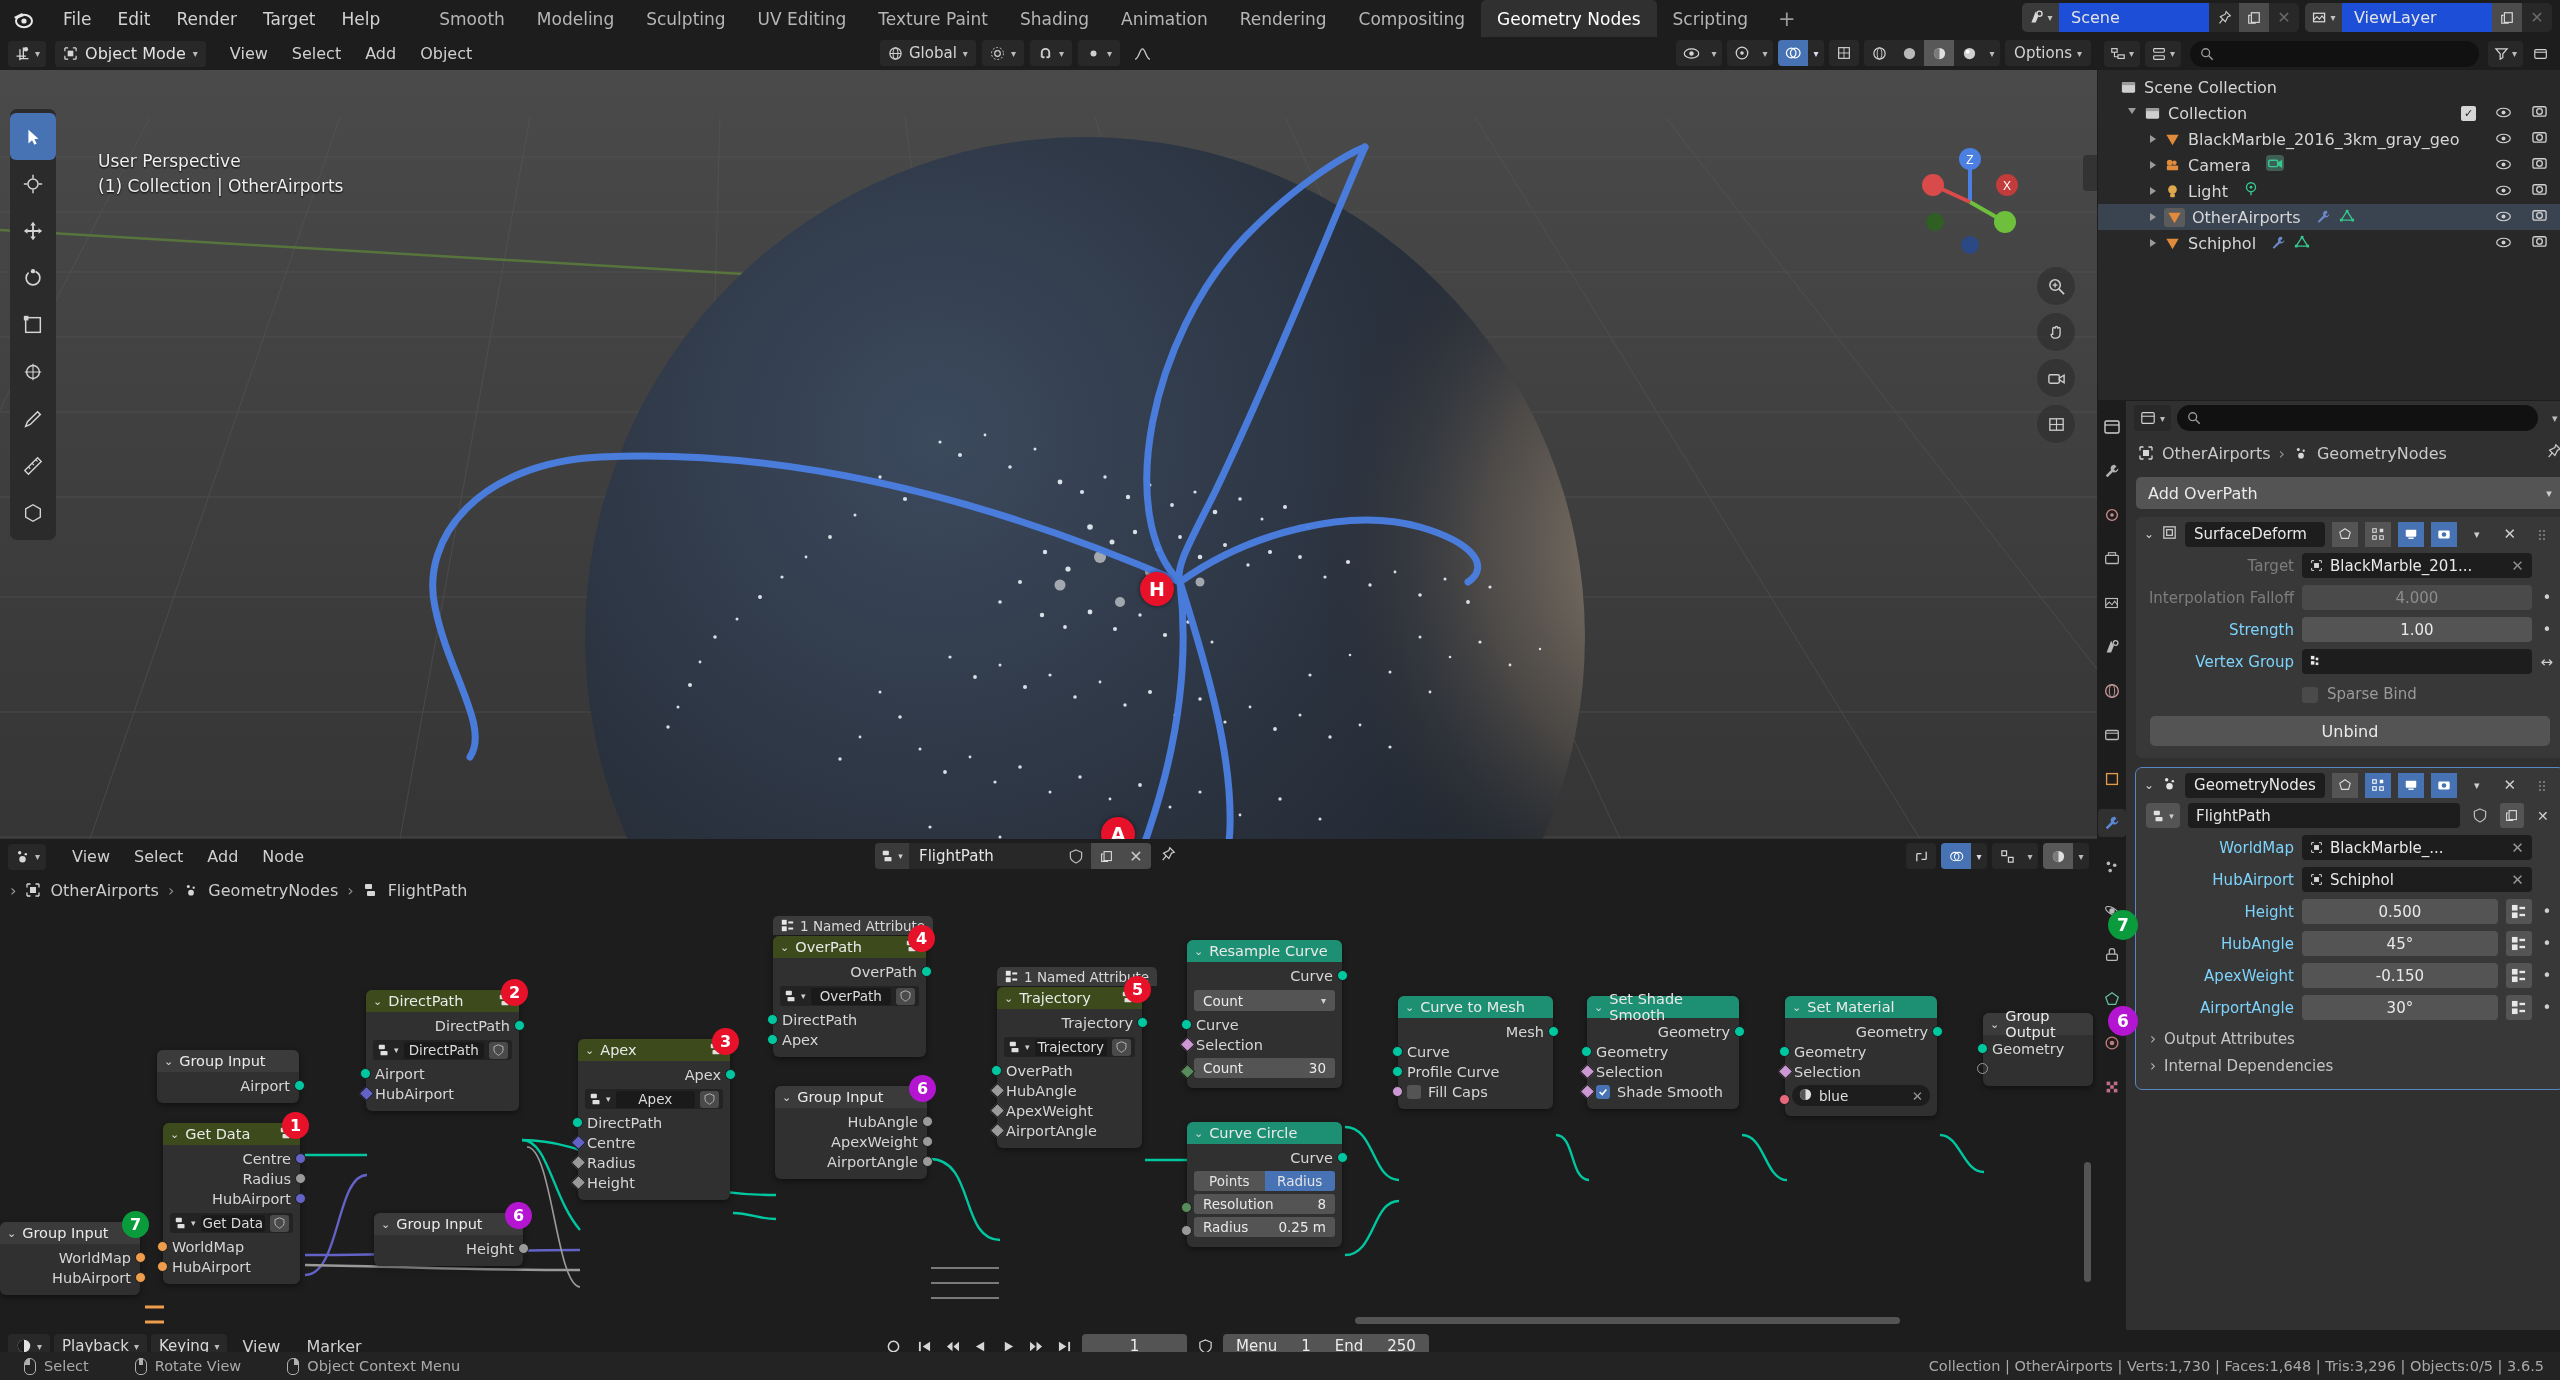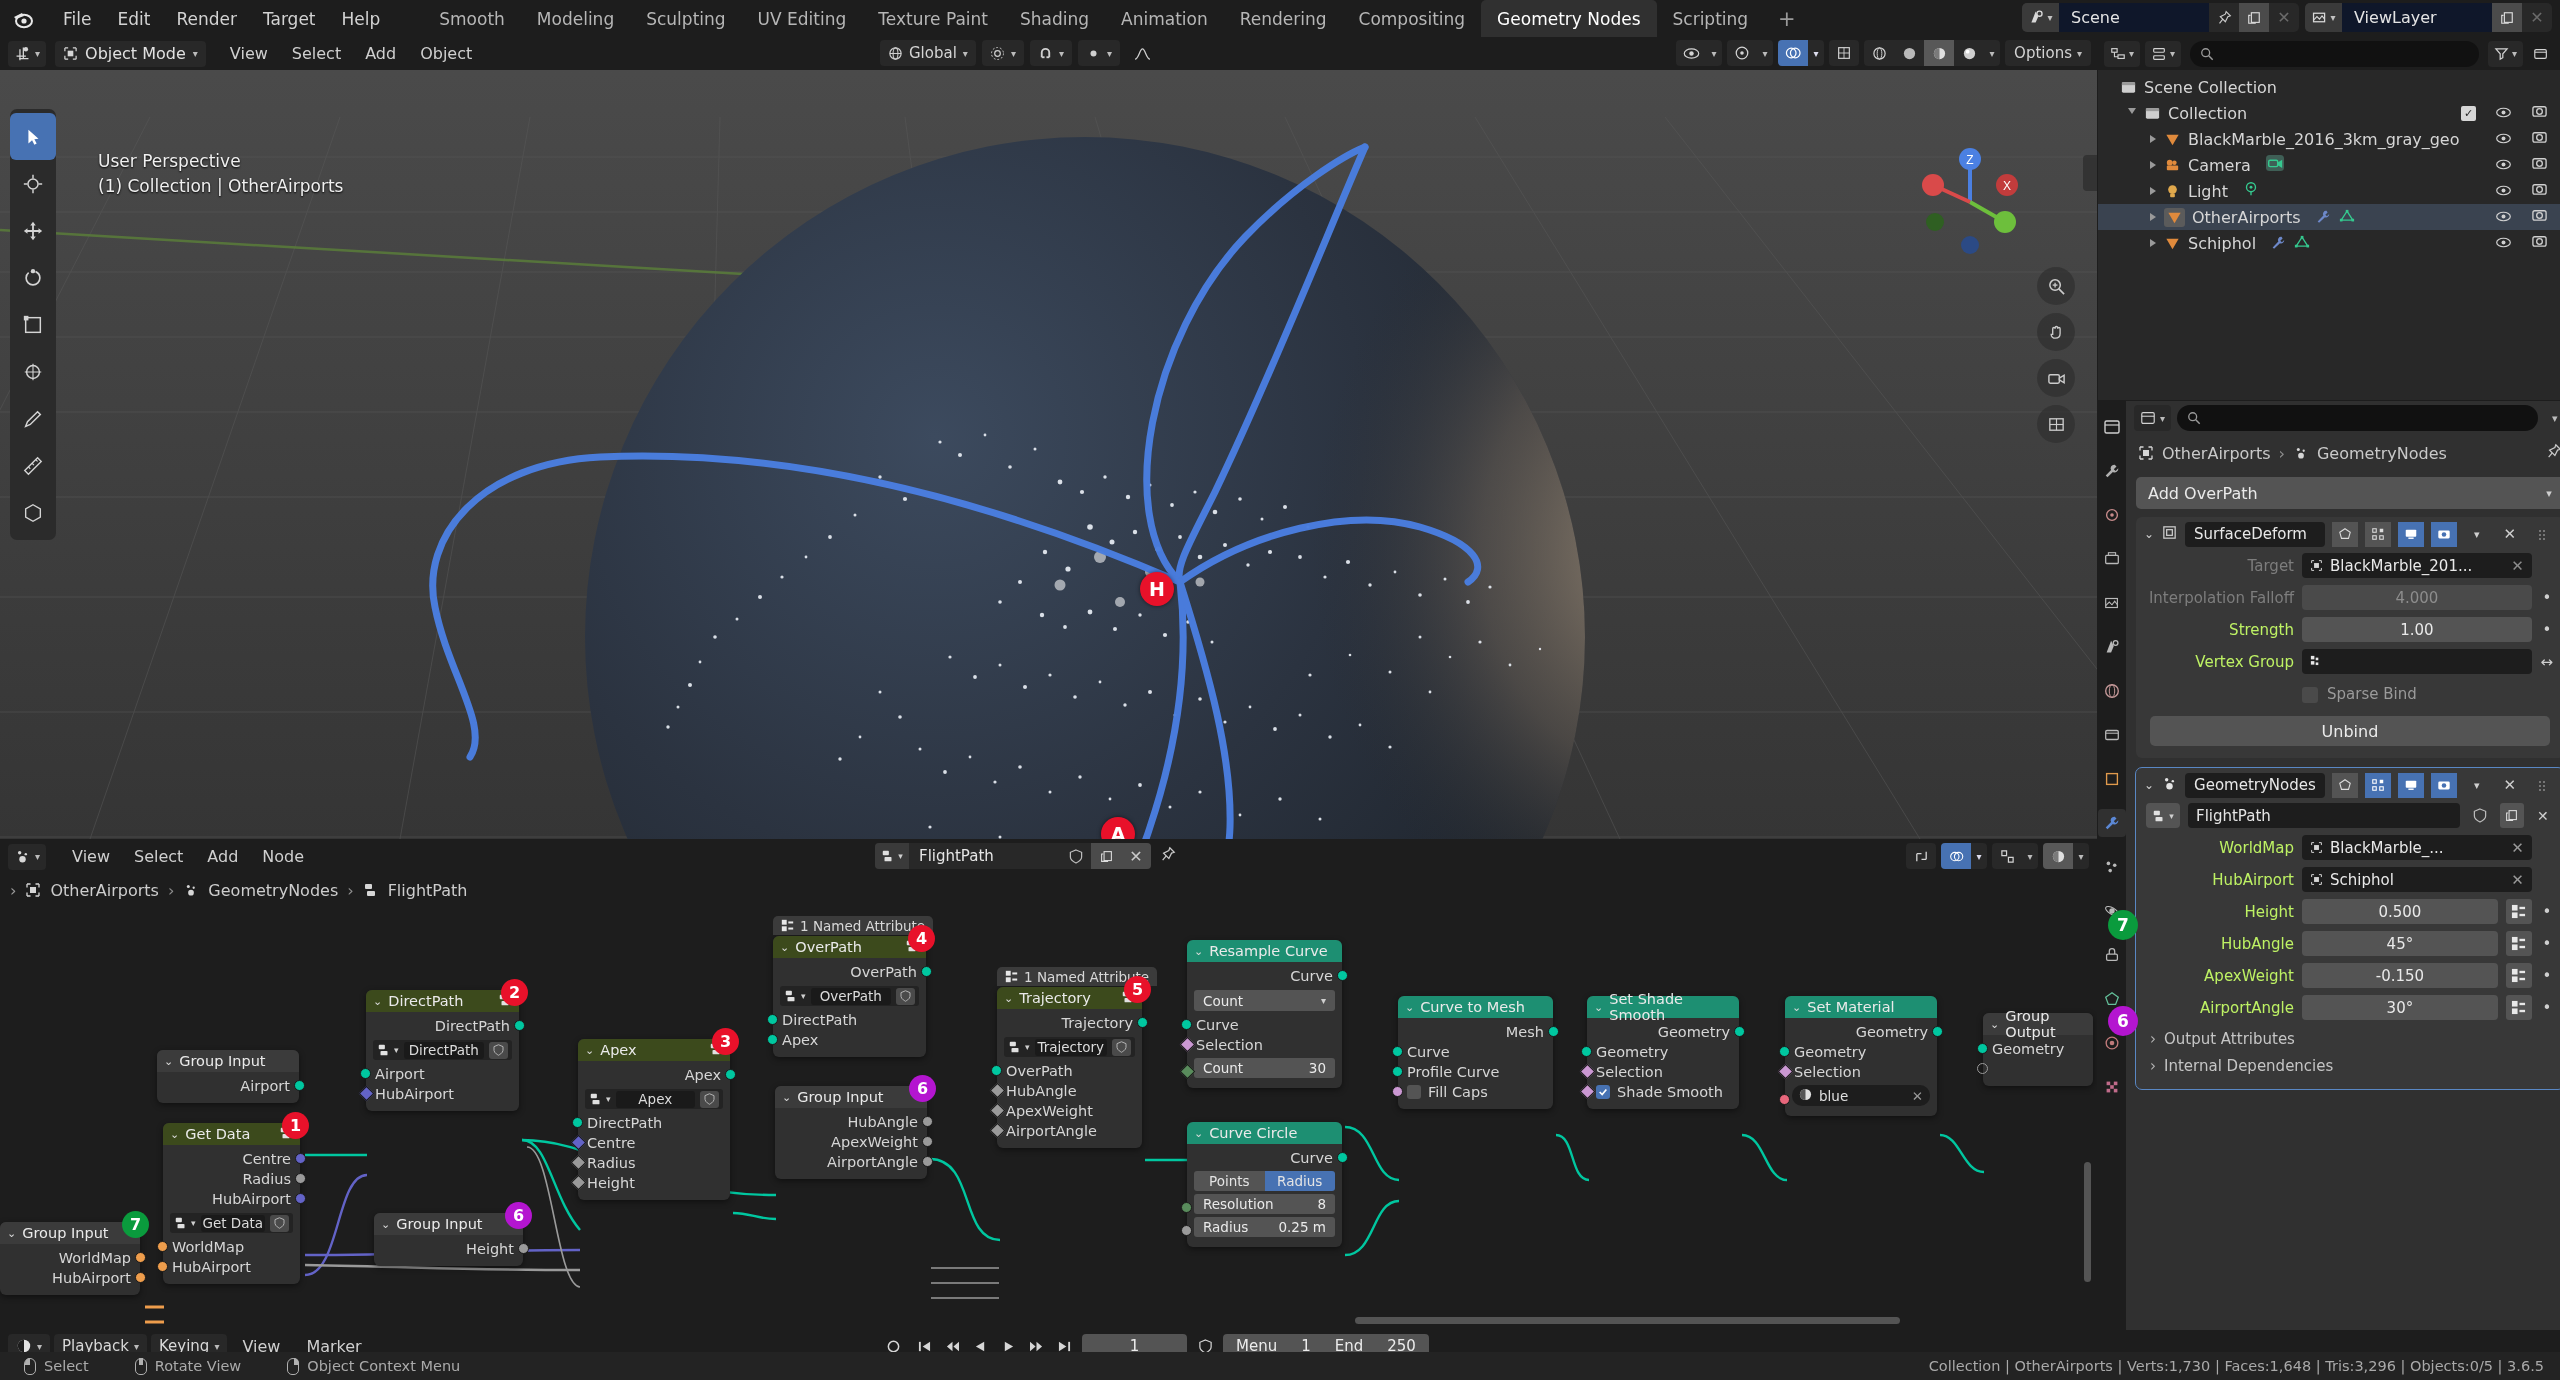--- a/index.html
+++ b/index.html
@@ -12,21 +12,21 @@
             display:flex; align-items:center; padding-left:10px; }
   .blender-logo { width:26px; height:26px; margin-right:14px; display:flex; align-items:center; justify-content:center; }
   .menu-item { font-size:17px; color:#d3d3d3; padding:4px 13px; border-radius:4px; white-space:nowrap; }
   .wsp-tabs { display:flex; align-items:center; margin-left:30px; height:37px; }
   .wsp-tab { font-size:17px; color:#b6b6b6; padding:9px 16px; white-space:nowrap; height:37px; display:flex; align-items:center;}
   .wsp-tab.active { background:#303030; color:#ffffff; border-radius:5px 5px 0 0; }
   .wsp-plus { font-size:21px; color:#9a9a9a; padding:2px 14px; }
   .topbar-right { position:absolute; right:8px; top:3px; display:flex; align-items:center; gap:6px; }
   .id-block { display:flex; align-items:center; background:#282828; border-radius:5px; height:29px; overflow:hidden; }
   .id-icon { width:37px; height:29px; background:#3a3a3a; display:flex; align-items:center; justify-content:center; gap:2px; }
-  .id-name { min-width:150px; padding:0 12px; font-size:16px; color:#e4e4e4; background:#0f172a; height:29px; display:flex; align-items:center;}
+  .id-name { min-width:150px; padding:0 12px; font-size:16px; color:#e4e4e4; background:#1d4ed8; height:29px; display:flex; align-items:center;}
   .id-btn { width:30px; height:29px; display:flex; align-items:center; justify-content:center; color:#c9c9c9; }
   .id-btn.gray { background:#4b4b4b; }
   .id-btn.dim { color:#6a6a6a; }
 
   
   .viewport { position:absolute; left:0; top:37px; width:2097px; height:802px; background:#393939; overflow:hidden;}
   .vp-header { position:absolute; left:0; top:0; width:2097px; height:33px; background:#1d1d1d; display:flex; align-items:center; padding-left:8px; z-index:6;}
   .vp-sel { display:flex; align-items:center; background:#282828; border-radius:4px; height:26px; padding:0 6px; gap:4px; }
   .vp-mode { display:flex; align-items:center; background:#282828; border-radius:4px; height:26px; padding:0 8px; gap:7px; margin-left:9px;}
   .vp-mode-label { font-size:16px; color:#e1e1e1; }
@@ -79,21 +79,21 @@
   .modifier { margin:0 10px 10px 10px; background:#383838; border-radius:6px; padding-bottom:10px; }
   .modifier.sel { outline:1px solid #5987c4; }
   .mod-head { height:34px; display:flex; align-items:center; gap:7px; padding:0 8px; }
   .mod-name { flex:1; background:#1d1d1d; border-radius:4px; height:25px; display:flex; align-items:center; padding:0 9px; font-size:15px; color:#e8e8e8;}
   .mod-icn { width:26px; height:25px; display:flex; align-items:center; justify-content:center; background:#545454;}
   .mod-icn.blue { background:#4772b3; }
   .mod-icn.plain { background:transparent; }
   .ng-row { height:27px; display:flex; align-items:center; gap:8px; padding:0 10px; margin-bottom:4px;}
   .ng-field { display:flex; align-items:center; background:#1d1d1d; border-radius:4px; height:25px; flex:1; padding:0 8px; gap:7px; font-size:15px; }
   .prow { display:flex; align-items:center; height:29px; padding:0 10px; gap:8px; margin-bottom:3px;}
-  .plabel { width:148px; text-align:right; font-size:15px; color:#bef264; }
+  .plabel { width:148px; text-align:right; font-size:15px; color:#7dd3fc; }
   .plabel.dim { color:#7d7d7d; }
   .pval { flex:1; height:25px; background:#545454; border-radius:4px; display:flex; align-items:center; justify-content:center; font-size:15px; color:#e9e9e9;}
   .pval.dark { background:#1d1d1d; justify-content:flex-start; padding:0 8px; gap:7px; }
   .pval.dim { color:#8d8d8d; background:#4a4a4a;}
   .pdot { width:14px; color:#cfcfcf; font-size:15px; text-align:center;}
   .unbind { margin:8px 14px 2px 14px; height:30px; background:#545454; border-radius:5px; display:flex; align-items:center; justify-content:center; font-size:16px; color:#ebebeb;}
   .disc { display:flex; align-items:center; gap:8px; padding:4px 14px; font-size:15px; color:#c5c5c5; height:27px;}
   .badge { position:absolute; width:30px; height:30px; border-radius:50%; color:#fff; display:flex; align-items:center; justify-content:center; font-size:17px; font-weight:bold; z-index:9;}
   .badge.green { background:#0a9b3d; }
   .badge.purple { background:#b415d0; }

